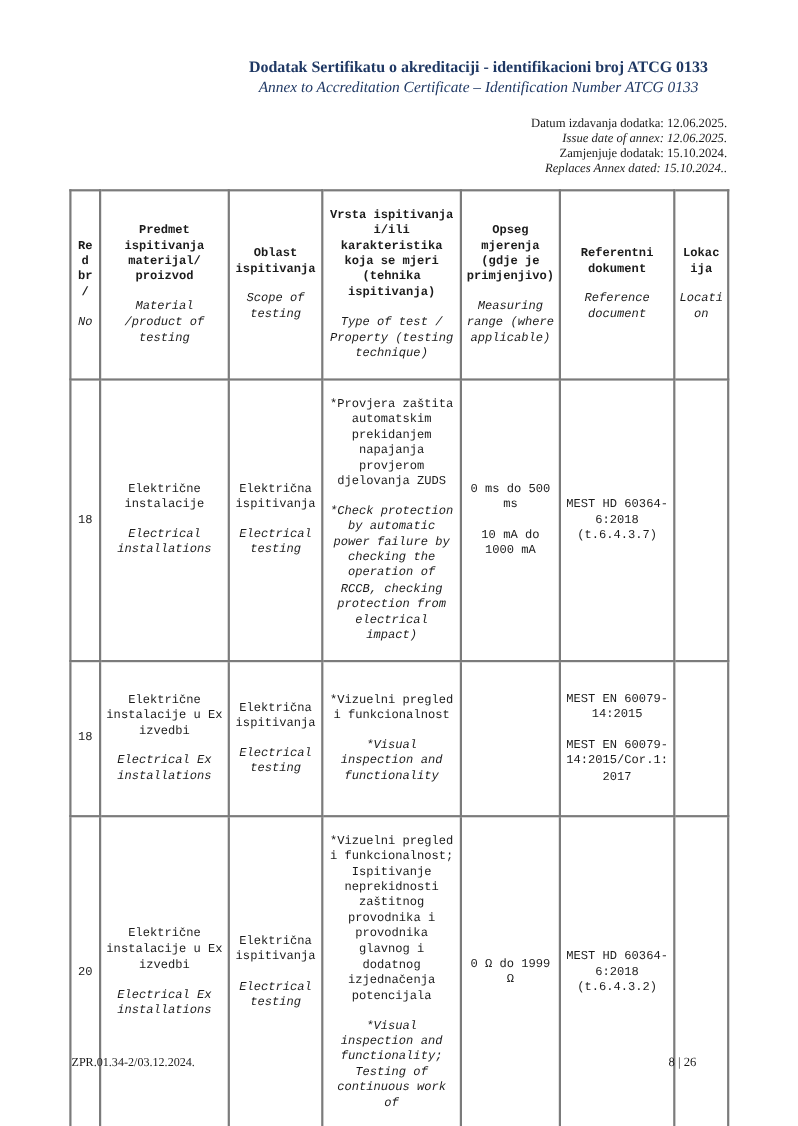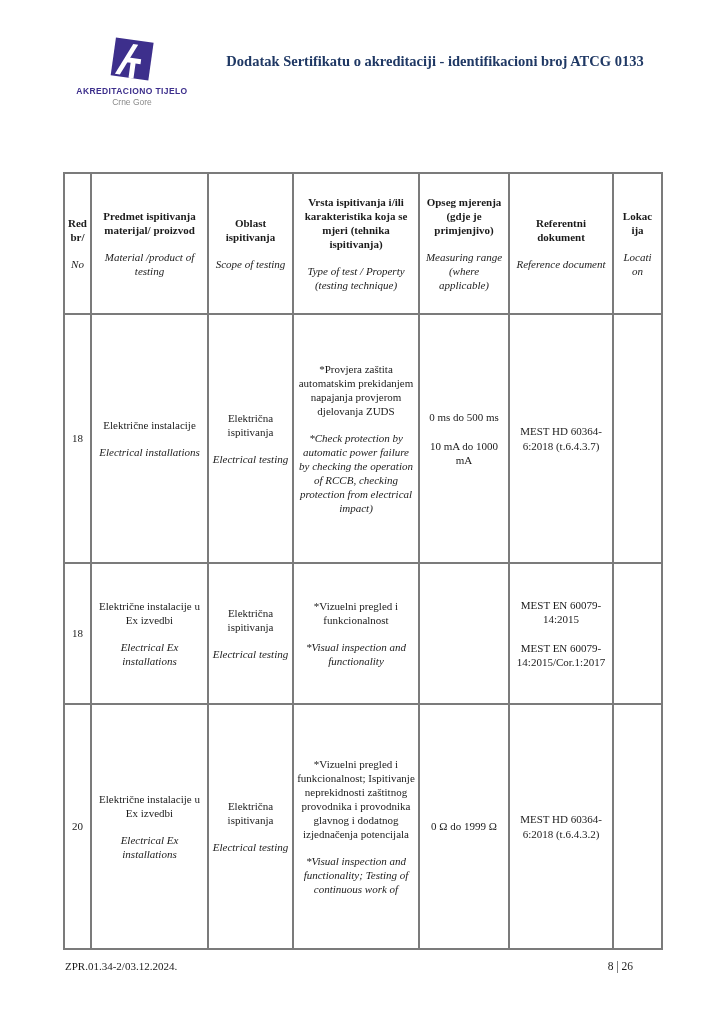--- a/index.html
+++ b/index.html
@@ -42,58 +42,54 @@
   
   table.acc{
     position:absolute;left:63px;top:172px;
     border-collapse:collapse;table-layout:fixed;
     width:598px;
     font-size:11px;line-height:1.28;
   }
   table.acc td{
     border:2px solid #7b7b7b;
     vertical-align:middle;text-align:center;
-    padding:3px 3px;
+    padding:15px 3px;
     overflow:hidden;
-    word-wrap:break-word;overflow-wrap:break-word;
+    word-wrap:break-word;overflow-wrap:break-word;font-family:Liberation Mono, monospace;
   }
   .hdr-sr{font-weight:bold;white-space:pre-line;}
   .hdr-en{font-style:italic;margin-top:13px;white-space:pre-line;}
   .cell-sr{white-space:pre-line;}
   .cell-en{font-style:italic;margin-top:13px;white-space:pre-line;}
   .plain{white-space:pre-line;}
   
   .footer-left{
     position:absolute;left:65px;top:960px;font-size:11px;
   }
   .footer-right{
     position:absolute;right:92px;top:960px;font-size:11.5px;
   }
 </style>
 </head>
 <body>
 
 <div class="page">
 
-  <div class="logo-block">
-    <svg class="logo-mark" width="50" height="48" viewBox="0 0 50 48">
-      <g transform="rotate(8 25 24)">
-        <rect x="6" y="4" width="38" height="38" fill="#3D2F8C"></rect>
-        <path d="M24 8 L29 8 L15 40 L10 40 Z" fill="#ffffff"></path>
-        <path d="M18 22 L34 22 L34 27 L29 27 L29 42 L24 42 L24 27 L18 27 Z" fill="#ffffff"></path>
-      </g>
-    </svg>
-    <div class="org-name">AKREDITACIONO TIJELO</div>
-    <div class="org-sub">Crne Gore</div>
-  </div>
 
   <div class="title-block">
     <div class="title-sr">Dodatak Sertifikatu o akreditaciji - identifikacioni broj ATCG 0133</div>
+    <div class="title-en">Annex to Accreditation Certificate – Identification Number ATCG 0133</div>
   </div>
 
+  <div class="dates">
+    <div class="date-line">Datum izdavanja dodatka: 12.06.2025.</div>
+    <div class="date-line it">Issue date of annex: 12.06.2025.</div>
+    <div class="date-line">Zamjenjuje dodatak: 15.10.2024.</div>
+    <div class="date-line it">Replaces Annex dated: 15.10.2024..</div>
+  </div>
 
   <table class="acc">
     <colgroup>
       <col style="width:27px">
         <col style="width:117px">
         <col style="width:85px">
       <col style="width:126px">
         <col style="width:90px">
         <col style="width:104px">
       <col style="width:49px">

